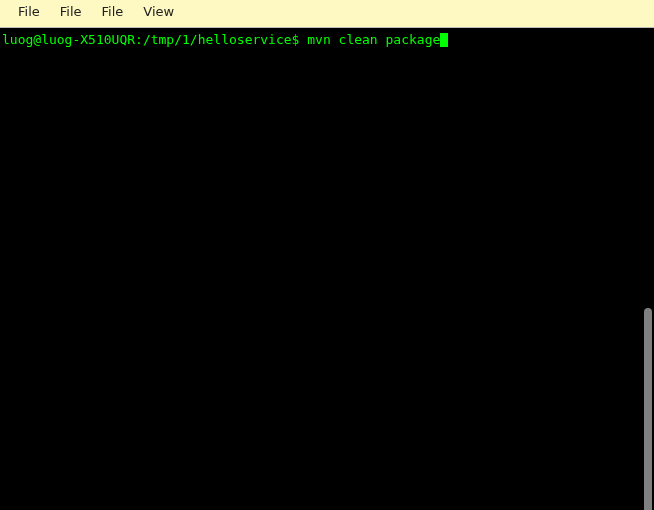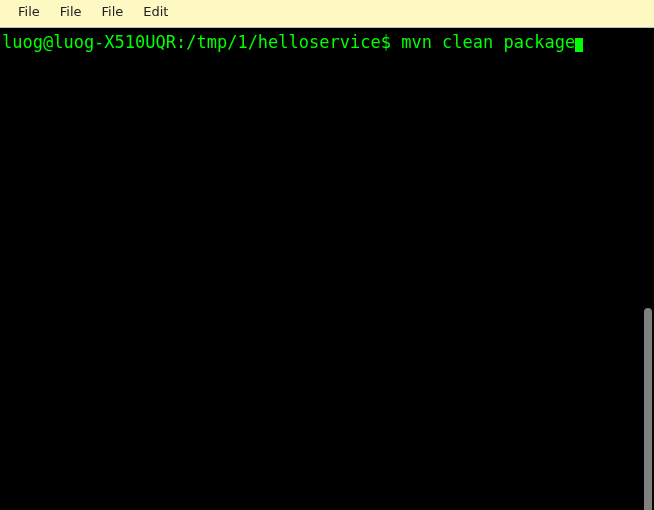--- a/index.html
+++ b/index.html
@@ -29,21 +29,21 @@
       color: #212121;
       cursor: pointer;
       font-size: 13px;
     }
     .terminal {
       background: #000000;
       width: 100%;
       height: calc(100% - 28px);
       padding: 4px 2px;
       font-family: "DejaVu Sans Mono", "Ubuntu Mono", Consolas, monospace;
-      font-size: 17px;
+      font-size: 13px;
       line-height: 1.25;
       color: #ccc;
       position: relative;
     }
     .prompt-line {
       white-space: pre;
     }
     .prompt {
       color: #00ff00;
     }
@@ -67,19 +67,19 @@
       border-radius: 4px;
     }
   </style>
 </head>
 <body>
 
 <div class="menubar">
   <div class="menu-item">File</div>
   <div class="menu-item">File</div>
   <div class="menu-item">File</div>
-  <div class="menu-item">Edit</div>
+  <div class="menu-item">View</div>
 </div>
 
 <div class="terminal">
   <div class="prompt-line"><span class="prompt">luog@luog-X510UQR:/tmp/1/helloservice$ </span><span class="command">mvn clean package</span><span class="cursor"></span></div>
   <div class="scrollbar"></div>
 </div>
 
 </body></html>

